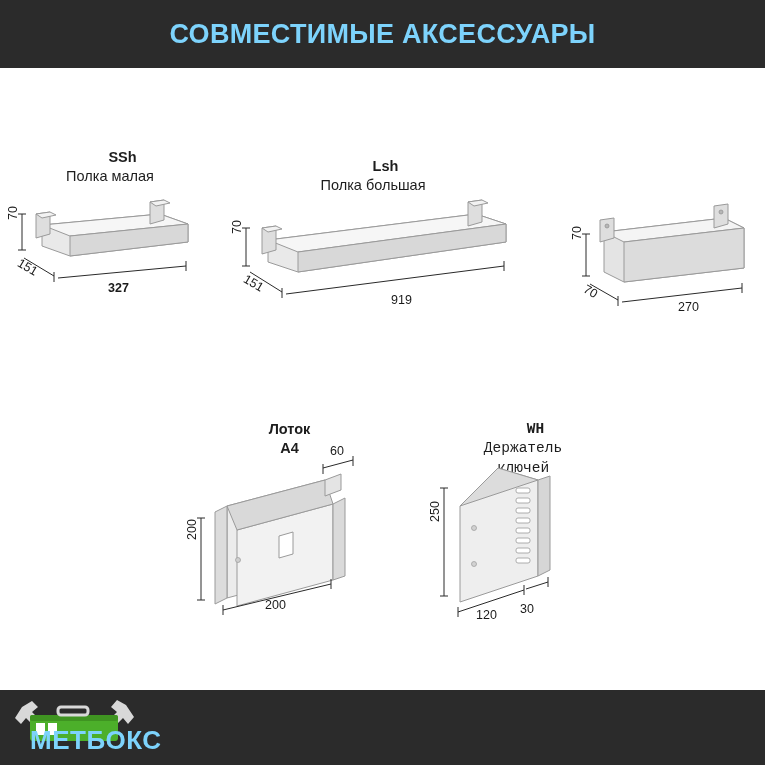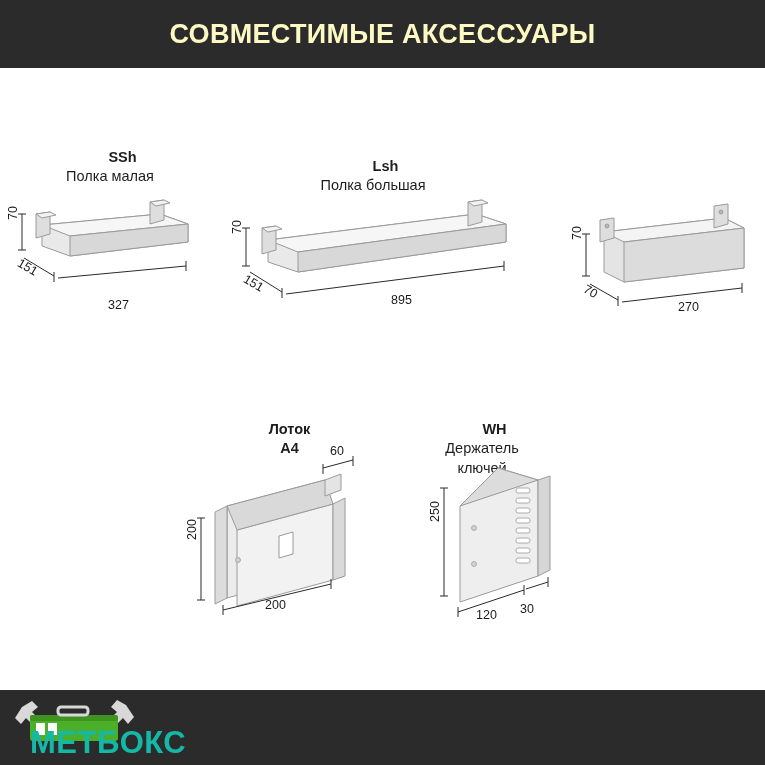--- a/index.html
+++ b/index.html
@@ -25,21 +25,21 @@
     position: absolute;
     left: 0; top: 0;
     width: 765px;
     height: 68px;
     background: #2b2b2b;
     display: flex;
     align-items: center;
     justify-content: center;
   }
   .header-title {
-    color: #fef9c3;
+    color: #7dd3fc;
     font-size: 27px;
     font-weight: bold;
     letter-spacing: 0.3px;
     text-align: right;
     text-transform: uppercase;
   }
 
   
   .item {
     position: absolute;
@@ -79,22 +79,22 @@
   }
   .logo-wrap {
     position: relative;
     margin-left: 8px;
     width: 170px;
     height: 62px;
     display: flex;
     align-items: center;
   }
   .logo-text {
-    color: #14b8a6;
-    font-size: 31px;
+    color: #7dd3fc;
+    font-size: 26px;
     font-weight: bold;
     letter-spacing: 0.5px;
     position: absolute;
     left: 22px;
     top: 28px;
   }
 </style>
 </head>
 <body>
 
@@ -126,21 +126,21 @@
       <line x1="12" y1="24" x2="12" y2="60" stroke="#2a2a2a" stroke-width="1"></line>
       <line x1="8" y1="24" x2="16" y2="24" stroke="#2a2a2a" stroke-width="1"></line>
       <line x1="8" y1="60" x2="16" y2="60" stroke="#2a2a2a" stroke-width="1"></line>
       <line x1="14" y1="68" x2="44" y2="86" stroke="#2a2a2a" stroke-width="1"></line>
       <line x1="48" y1="88" x2="176" y2="76" stroke="#2a2a2a" stroke-width="1"></line>
       <line x1="44" y1="82" x2="44" y2="92" stroke="#2a2a2a" stroke-width="1"></line>
       <line x1="176" y1="71" x2="176" y2="81" stroke="#2a2a2a" stroke-width="1"></line>
     </svg>
     <div class="dim-label" style="left:-4px; top:30px; transform:rotate(-90deg); transform-origin:left top;">70</div>
     <div class="dim-label" style="left:12px; top:66px; transform:rotate(30deg); transform-origin:left top;">151</div>
-    <div class="dim-label" style="left:98px; top:108px;">327</div>
+    <div class="dim-label" style="left:98px; top:91px;font-weight:bold;">327</div>
   </div>
 
   <div class="item" style="left:258px; top:137px; width:230px;">
     <div class="item-title">
       <b>Lsh</b>
       <span>Полка большая</span>
     </div>
   </div>
   <div class="drawing" style="left:228px; top:190px; width:300px; height:135px;">
     <svg width="300" height="135" viewBox="0 0 300 135">
@@ -157,21 +157,21 @@
       <line x1="18" y1="38" x2="18" y2="76" stroke="#2a2a2a" stroke-width="1"></line>
       <line x1="14" y1="38" x2="22" y2="38" stroke="#2a2a2a" stroke-width="1"></line>
       <line x1="14" y1="76" x2="22" y2="76" stroke="#2a2a2a" stroke-width="1"></line>
       <line x1="22" y1="82" x2="54" y2="102" stroke="#2a2a2a" stroke-width="1"></line>
       <line x1="58" y1="104" x2="276" y2="76" stroke="#2a2a2a" stroke-width="1"></line>
       <line x1="54" y1="98" x2="54" y2="108" stroke="#2a2a2a" stroke-width="1"></line>
       <line x1="276" y1="71" x2="276" y2="81" stroke="#2a2a2a" stroke-width="1"></line>
     </svg>
     <div class="dim-label" style="left:2px; top:44px; transform:rotate(-90deg); transform-origin:left top;">70</div>
     <div class="dim-label" style="left:20px; top:82px; transform:rotate(30deg); transform-origin:left top;">151</div>
-    <div class="dim-label" style="left:163px; top:103px;">895</div>
+    <div class="dim-label" style="left:163px; top:103px;">919</div>
   </div>
 
   <div class="drawing" style="left:570px; top:190px; width:190px; height:130px;">
     <svg width="190" height="130" viewBox="0 0 190 130">
 
       <polygon points="34,42 154,28 174,38 174,78 54,92 34,82" fill="#e4e4e4" stroke="#9a9a9a" stroke-width="1"></polygon>
       <polygon points="34,42 154,28 174,38 54,52" fill="#f4f4f4" stroke="#9a9a9a" stroke-width="1"></polygon>
       <polygon points="54,52 174,38 174,78 54,92" fill="#dcdcdc" stroke="#9a9a9a" stroke-width="1"></polygon>
 
       <polygon points="30,30 44,28 44,48 30,52" fill="#dedede" stroke="#9a9a9a" stroke-width="1"></polygon>
@@ -224,21 +224,21 @@
 
       <line x1="48" y1="160" x2="156" y2="134" stroke="#2a2a2a" stroke-width="1"></line>
       <line x1="48" y1="155" x2="48" y2="165" stroke="#2a2a2a" stroke-width="1"></line>
       <line x1="156" y1="129" x2="156" y2="139" stroke="#2a2a2a" stroke-width="1"></line>
     </svg>
     <div class="dim-label" style="left:155px; top:-6px;">60</div>
     <div class="dim-label" style="left:10px; top:90px; transform:rotate(-90deg); transform-origin:left top;">200</div>
     <div class="dim-label" style="left:90px; top:148px;">200</div>
   </div>
 
-  <div class="item" style="left:387px; top:400px; width:190px;">
+  <div class="item" style="left:428px; top:400px; width:190px;font-family:Liberation Mono, monospace;">
     <div class="item-title">
       <b>WH</b>
       <span>Держатель
 ключей</span>
     </div>
   </div>
   <div class="drawing" style="left:420px; top:450px; width:180px; height:180px;">
     <svg width="180" height="180" viewBox="0 0 180 180">
 
       <polygon points="78,18 118,30 118,126 40,152 40,56" fill="#eeeeee" stroke="#9a9a9a" stroke-width="1"></polygon>

